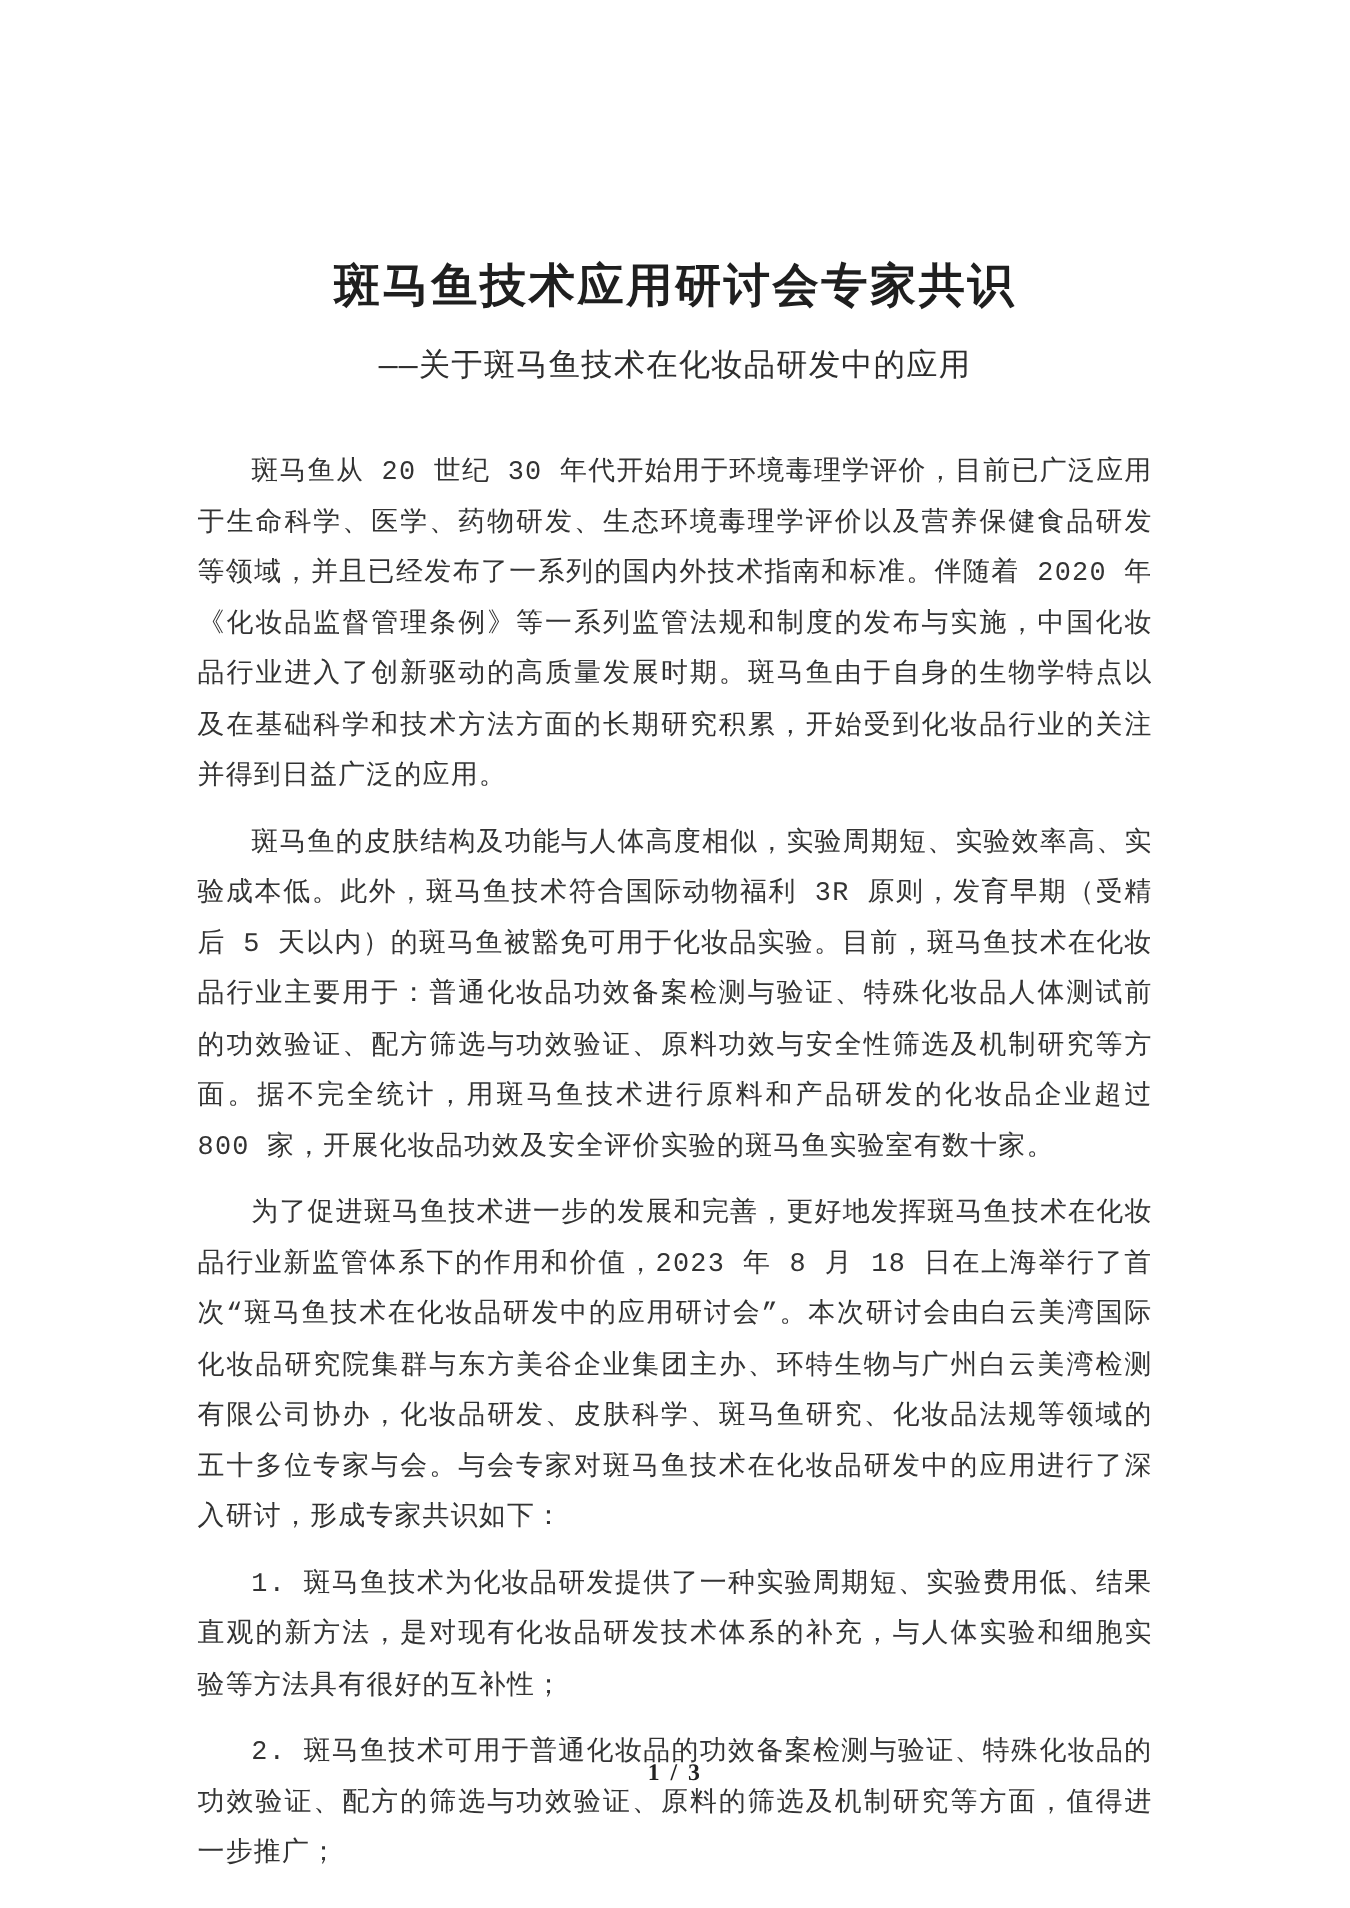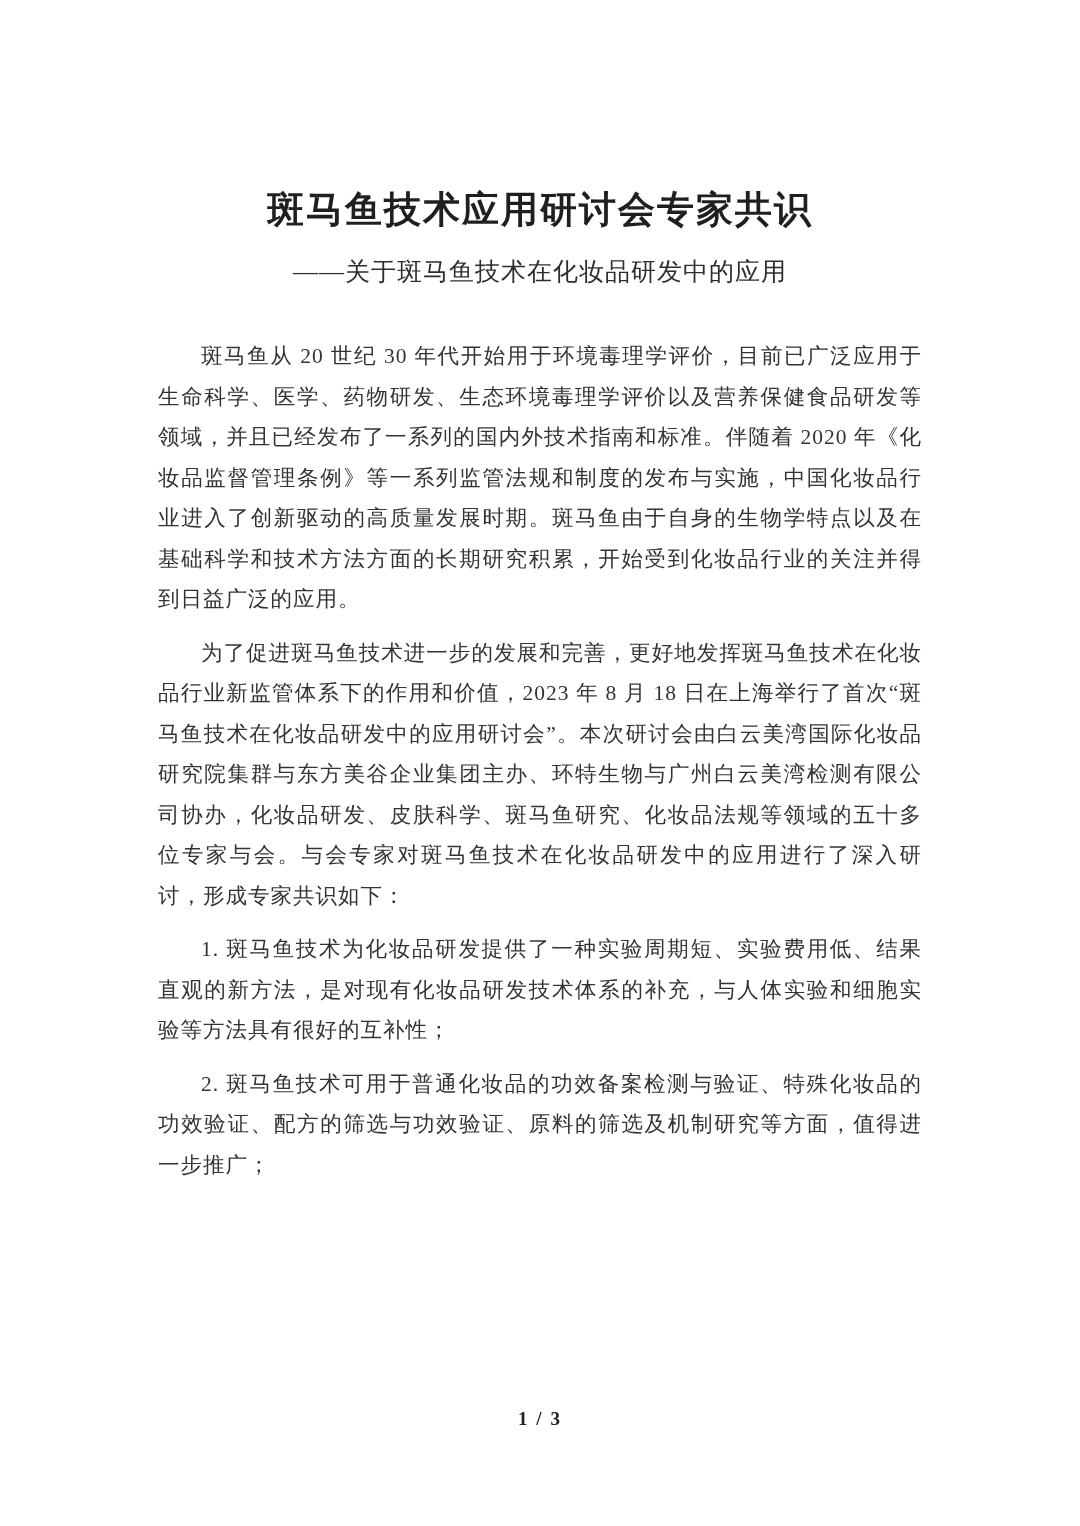--- a/index.html
+++ b/index.html
@@ -12,22 +12,23 @@
     width: 1080px;
     height: 1526px;
     background: #ffffff;
     overflow: hidden;
     font-family: "Liberation Serif", "DejaVu Serif", serif;
     color: #333333;
   }
   .content {
     position: absolute;
     left: 158px;
-    top: 186px;
+    top: 208px;
     width: 764px;
+    font-family: Liberation Mono, monospace;
   }
   .doc-title {
     margin: 0 0 22px 0;
     font-size: 37px;
     line-height: 48px;
     font-weight: 700;
     text-align: center;
     letter-spacing: 2px;
     color: #1f1f1f;
   }
@@ -67,19 +68,20 @@
 </style>
 </head>
 <body>
 
 <div class="page">
   <div class="content">
     <h1 class="doc-title">斑马鱼技术应用研讨会专家共识</h1>
     <h2 class="doc-subtitle">——关于斑马鱼技术在化妆品研发中的应用</h2>
     <div class="body-text">
       <p>斑马鱼从 20 世纪 30 年代开始用于环境毒理学评价，目前已广泛应用于生命科学、医学、药物研发、生态环境毒理学评价以及营养保健食品研发等领域，并且已经发布了一系列的国内外技术指南和标准。伴随着 2020 年《化妆品监督管理条例》等一系列监管法规和制度的发布与实施，中国化妆品行业进入了创新驱动的高质量发展时期。斑马鱼由于自身的生物学特点以及在基础科学和技术方法方面的长期研究积累，开始受到化妆品行业的关注并得到日益广泛的应用。</p>
+      <p>斑马鱼的皮肤结构及功能与人体高度相似，实验周期短、实验效率高、实验成本低。此外，斑马鱼技术符合国际动物福利 3R 原则，发育早期（受精后 5 天以内）的斑马鱼被豁免可用于化妆品实验。目前，斑马鱼技术在化妆品行业主要用于：普通化妆品功效备案检测与验证、特殊化妆品人体测试前的功效验证、配方筛选与功效验证、原料功效与安全性筛选及机制研究等方面。据不完全统计，用斑马鱼技术进行原料和产品研发的化妆品企业超过 800 家，开展化妆品功效及安全评价实验的斑马鱼实验室有数十家。</p>
       <p>为了促进斑马鱼技术进一步的发展和完善，更好地发挥斑马鱼技术在化妆品行业新监管体系下的作用和价值，2023 年 8 月 18 日在上海举行了首次“斑马鱼技术在化妆品研发中的应用研讨会”。本次研讨会由白云美湾国际化妆品研究院集群与东方美谷企业集团主办、环特生物与广州白云美湾检测有限公司协办，化妆品研发、皮肤科学、斑马鱼研究、化妆品法规等领域的五十多位专家与会。与会专家对斑马鱼技术在化妆品研发中的应用进行了深入研讨，形成专家共识如下：</p>
       <p>1. 斑马鱼技术为化妆品研发提供了一种实验周期短、实验费用低、结果直观的新方法，是对现有化妆品研发技术体系的补充，与人体实验和细胞实验等方法具有很好的互补性；</p>
       <p>2. 斑马鱼技术可用于普通化妆品的功效备案检测与验证、特殊化妆品的功效验证、配方的筛选与功效验证、原料的筛选及机制研究等方面，值得进一步推广；</p>
     </div>
   </div>
   <div class="page-footer">1 / 3</div>
 </div>
 
 </body></html>

